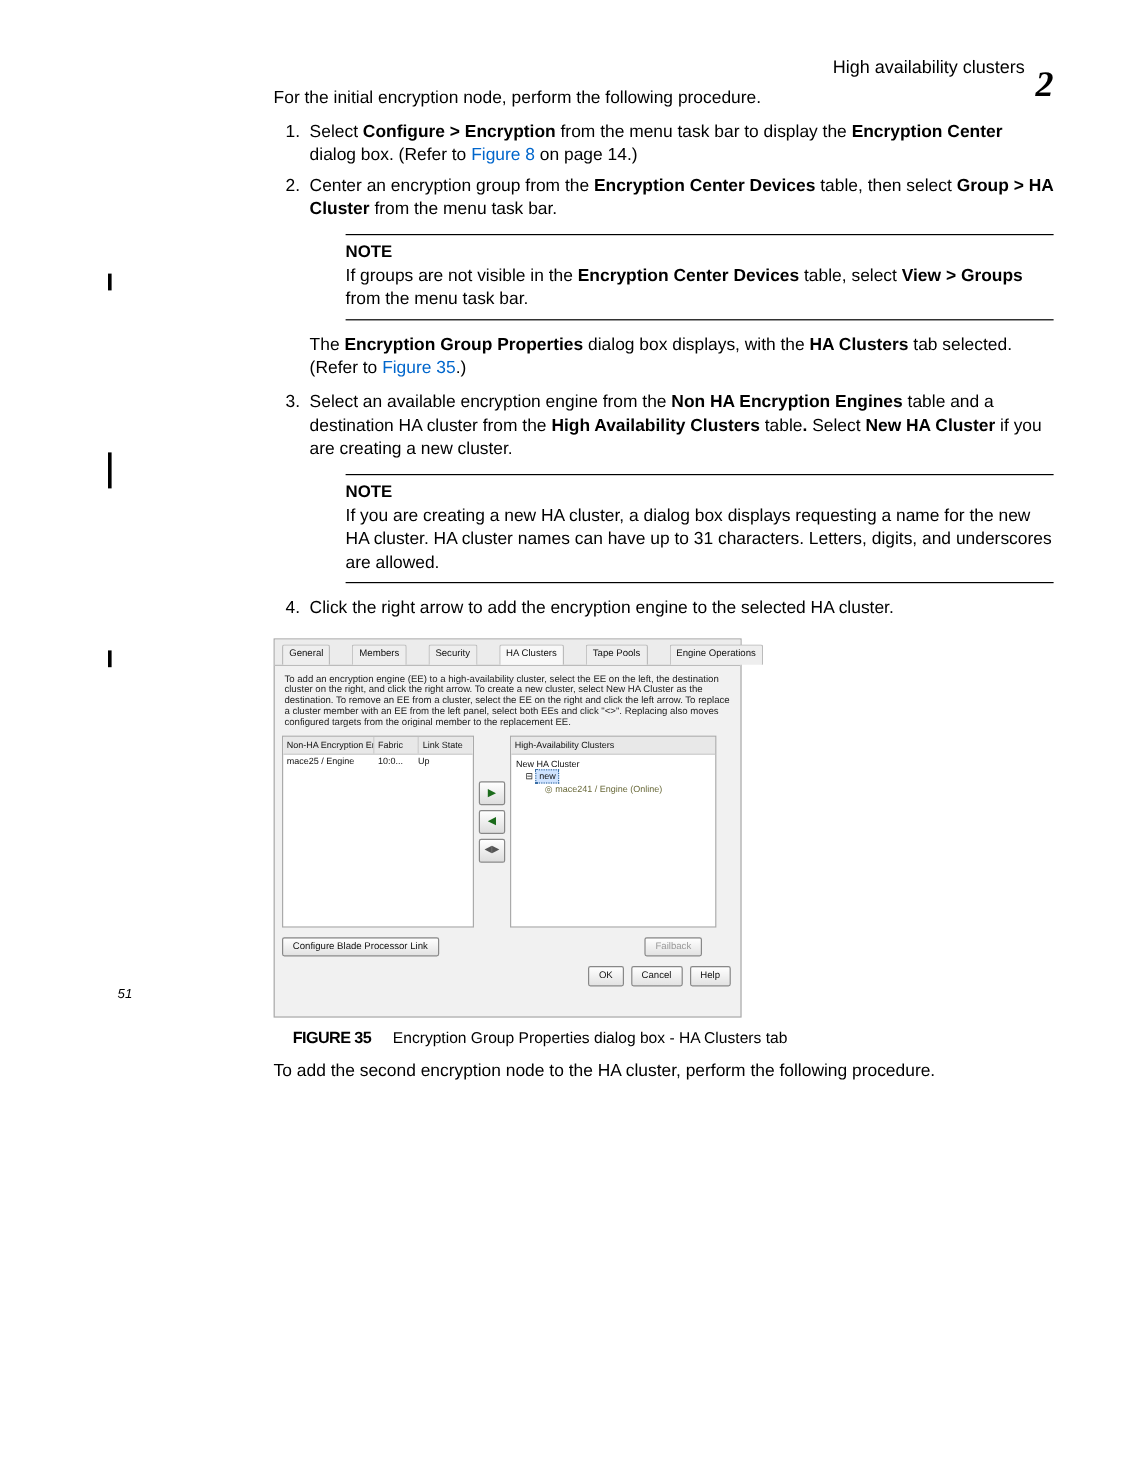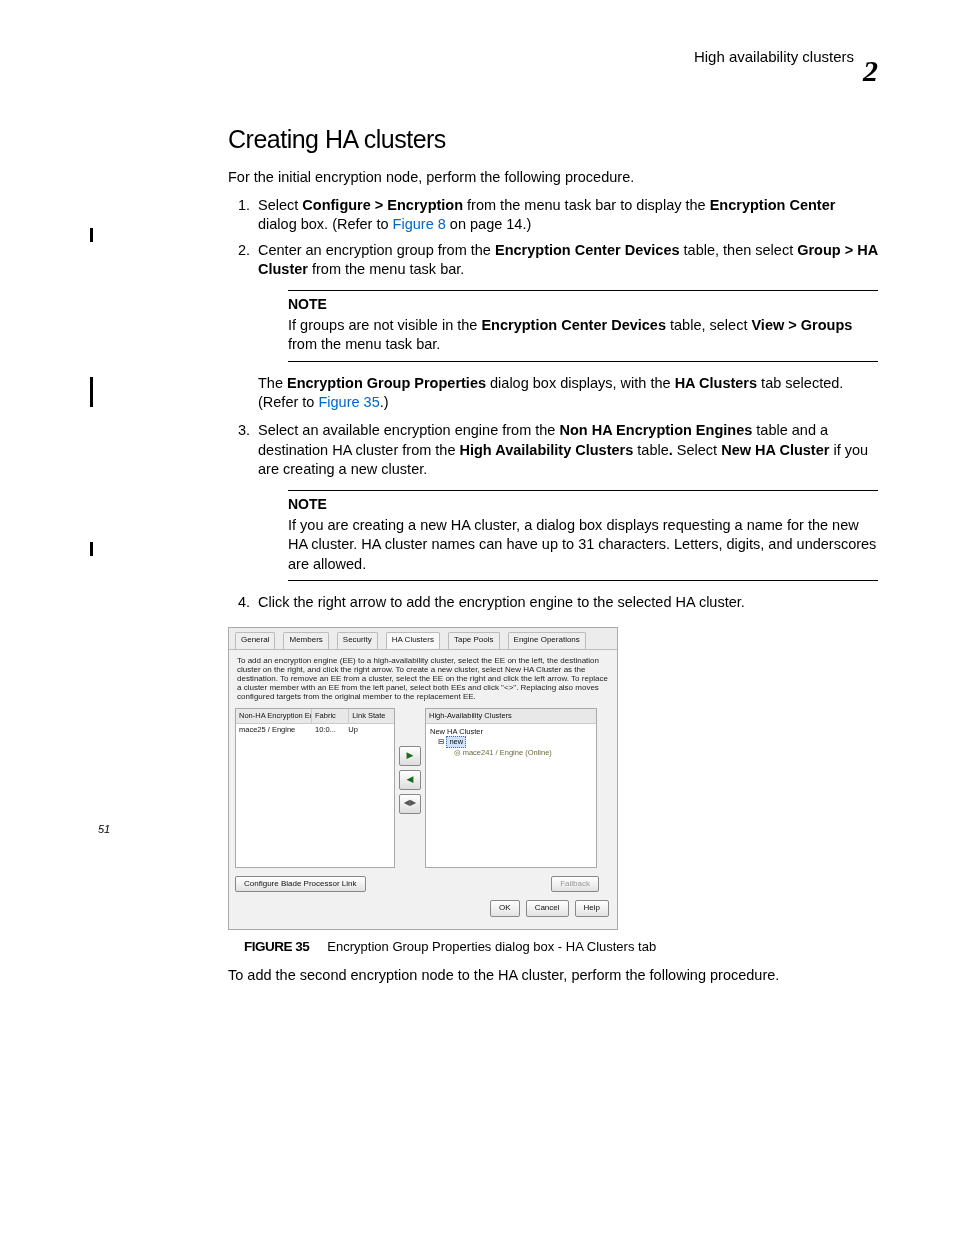--- a/index.html
+++ b/index.html
@@ -81,21 +81,21 @@
   .dialog {
     width: 388px;
     border: 1px solid #aaa;
     background: #f1f1f1;
     font-size: 8.5px;
     font-family: Tahoma, Arial, sans-serif;
     color: #111;
   }
   .dlg-tabs {
     display: flex;
-    gap: 8px;
+    gap: 18px;
     padding: 4px 4px 0 6px;
     border-bottom: 1px solid #bbb;
     background: #ececec;
   }
   .dlg-tab {
     padding: 2px 5px 3px 5px;
     border: 1px solid #bbb;
     border-bottom: none;
     border-radius: 2px 2px 0 0;
     background: #eee;
@@ -168,35 +168,35 @@
   .right-tree .sel {
     background: #cfe3ff;
     border: 1px dotted #3a6ea5;
     padding: 0 2px;
     display: inline-block;
     text-align: right;
   }
   .dlg-bottom-buttons {
     display: flex;
     justify-content: space-between;
-    padding: 4px 8px 2px 6px;
+    padding: 4px 22px 2px 6px;
   }
   .winbtn {
     border: 1px solid #888;
     background: linear-gradient(#fff,#e2e2e2);
     border-radius: 2px;
     padding: 2px 8px;
     font-size: 8px;
   }
   .winbtn.disabled { color: #999; }
   .dlg-footer {
     display: flex;
     justify-content: flex-end;
     gap: 6px;
-    padding: 6px 8px 12px 0;
+    padding: 6px 8px 25px 0;
     margin-left: 40px;
   }
   .change-bar {
     position: absolute;
     left: 90px;
     width: 2.5px;
     background: #000;
   }
   .footer {
     position: absolute;
@@ -218,21 +218,20 @@
 
   <div class="running-head">
     <span>High availability clusters</span>
   </div>
   <div class="chapter-num">2</div>
 
   <div class="change-bar" style="top:228px;height:14px"></div>
   <div class="change-bar" style="top:377px;height:30px"></div>
   <div class="change-bar" style="top:542px;height:14px"></div>
 
-  <div class="heading">Creating HA clusters</div>
 
   <div class="content">
 
     <p>For the initial encryption node, perform the following procedure.</p>
 
     <ol class="steps">
       <li>
         <span>Select </span><b>Configure &gt; Encryption</b><span> from the menu task bar to display the </span><b>Encryption Center</b><span> dialog box. (Refer to </span><span class="link">Figure 8</span><span> on page 14.)</span>
       </li>
       <li>

